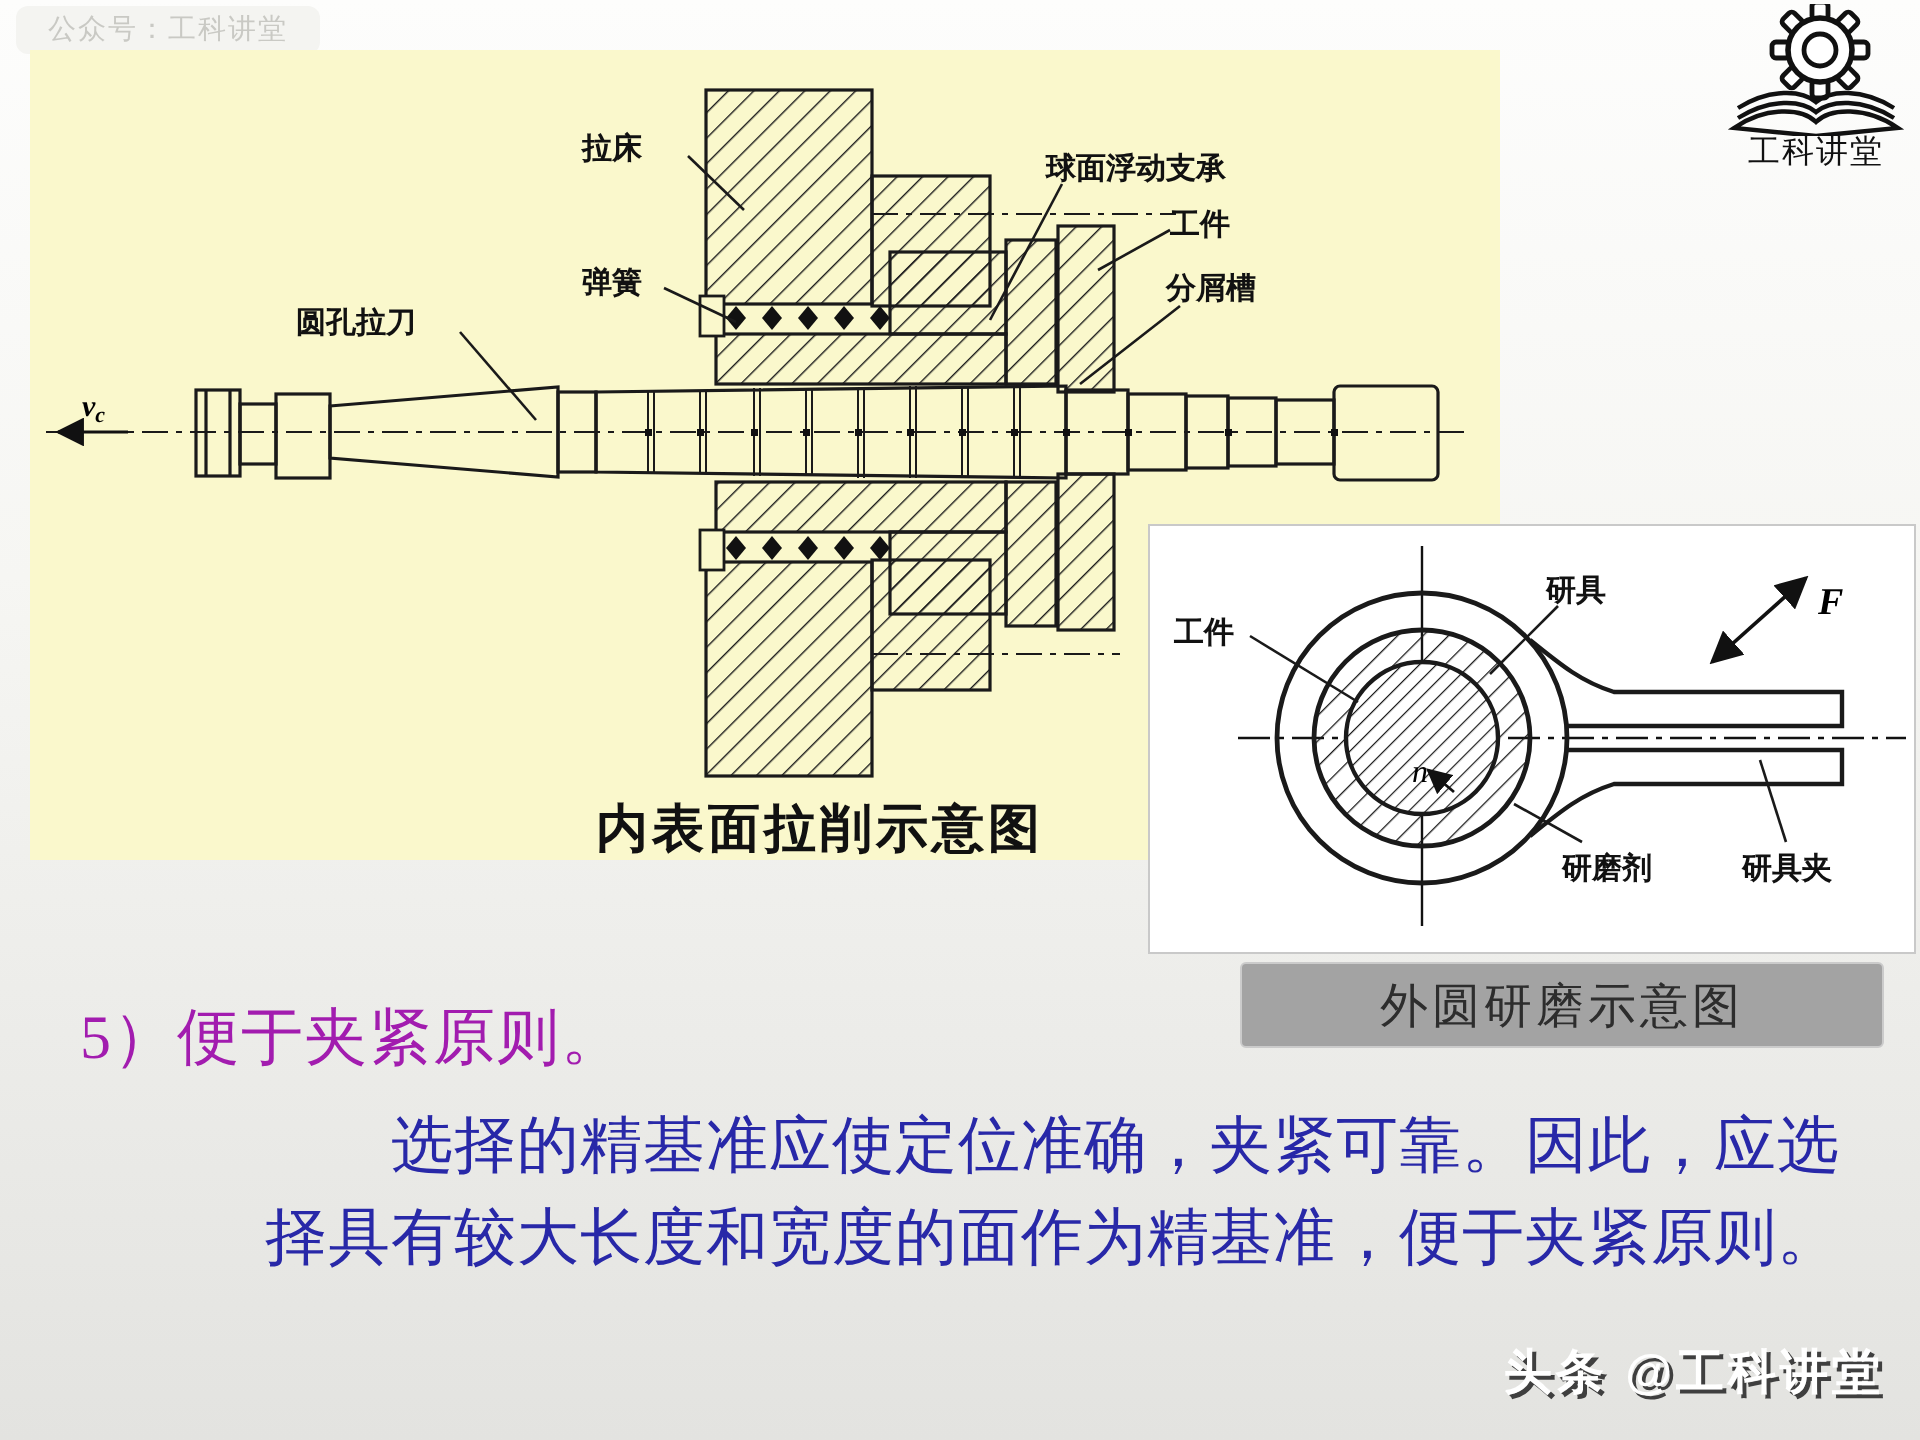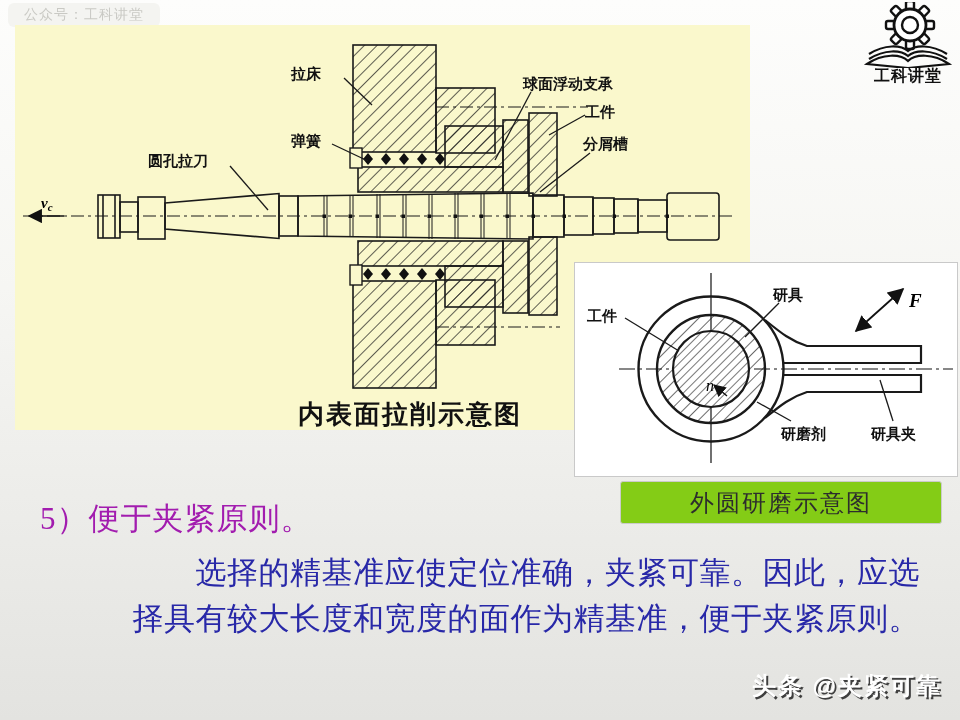--- a/index.html
+++ b/index.html
@@ -11,35 +11,35 @@
   .canvas{position:absolute;left:0;top:0;width:960px;height:720px;}
 
   .top-watermark{
     position:absolute;left:8px;top:3px;
     background:#f4f4f1;border-radius:6px;
     padding:3px 16px;color:#c9c9c4;font-size:14px;letter-spacing:1px;
   }
 
   .brand{position:absolute;right:6px;top:2px;width:92px;text-align:center;}
   .brand .logo-svg{display:block;margin:0 auto;}
-  .brand .brand-title{font-size:16px;font-weight:bold;color:#111;letter-spacing:1px;margin-top:-2px;}
+  .brand .brand-title{font-size:16px;font-weight:normal;color:#111;letter-spacing:1px;margin-top:-2px;}
 
   .main-panel{
     position:absolute;left:15px;top:25px;width:735px;height:405px;
     background:#FAF8CC;
   }
   .main-panel svg{display:block;}
 
   .inset-panel{
     position:absolute;left:574px;top:262px;width:384px;height:215px;
     background:#ffffff;border:1px solid #c9c9c9;box-sizing:border-box;
   }
   .inset-caption{
     position:absolute;left:620px;top:481px;width:322px;height:43px;
-    background:#84cc16;border:1px solid #cbcbcb;border-radius:3px;box-sizing:border-box;
+    background:#a3a3a3;border:1px solid #cbcbcb;border-radius:3px;box-sizing:border-box;
     display:flex;align-items:center;justify-content:center;
     font-family:"Liberation Serif","DejaVu Serif",serif;
     font-size:24px;color:#2d2d2d;letter-spacing:2px;
   }
 
   .heading{
     position:absolute;left:40px;top:498px;
     font-family:"Liberation Serif","DejaVu Serif",serif;
     font-size:31px;color:#a21caf;letter-spacing:1px;
   }
@@ -269,15 +269,15 @@
 
   <div class="inset-caption">外圆研磨示意图</div>
 
   <div class="heading">5）便于夹紧原则。</div>
 
   <div class="para">
     <div class="indent">选择的精基准应使定位准确，夹紧可靠。因此，应选</div>
     <div>择具有较大长度和宽度的面作为精基准，便于夹紧原则。</div>
   </div>
 
-  <div class="bottom-watermark">头条 @夹紧可靠</div>
+  <div class="bottom-watermark">头条 @工科讲堂</div>
 
 </div>
 
 </body></html>

